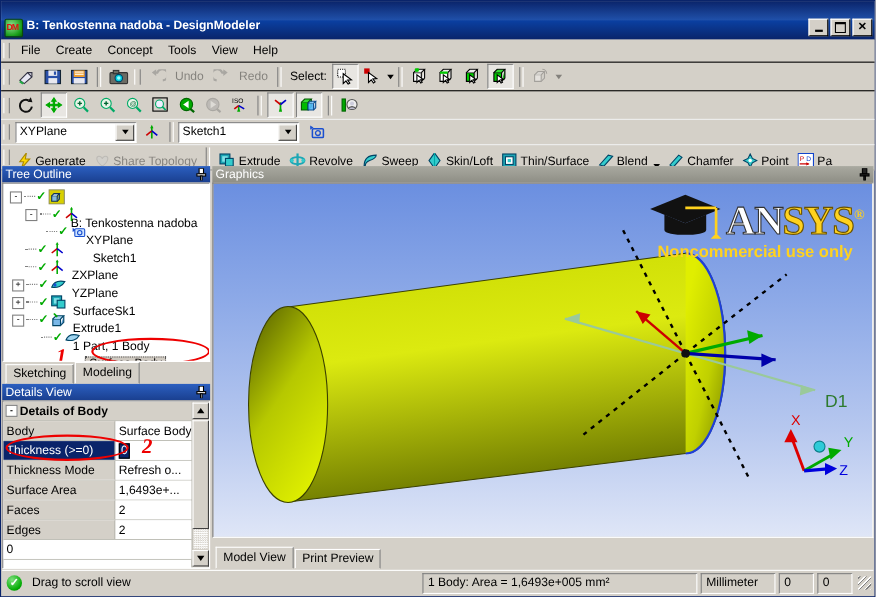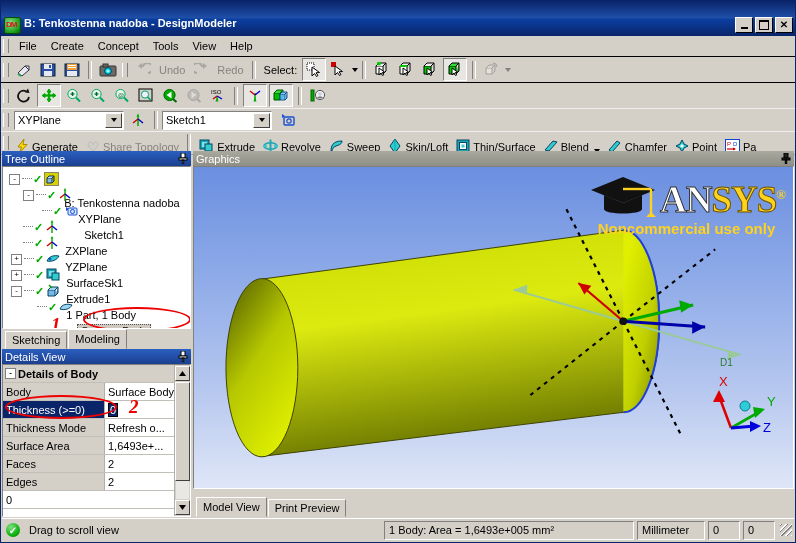--- a/index.html
+++ b/index.html
@@ -815,21 +815,21 @@
             <line x1="430" y1="161" x2="385" y2="121" stroke="#c00" stroke-width="2.2"></line>
             <path d="M385 121 L398 124 L391 133 Z" fill="#c00"></path>
             <line x1="430" y1="161" x2="500" y2="144" stroke="#0a0" stroke-width="3"></line>
             <path d="M500 144 L486 139 L488 152 Z" fill="#0a0"></path>
             <line x1="430" y1="161" x2="512" y2="167" stroke="#00a" stroke-width="3"></line>
             <path d="M512 167 L499 161 L499 174 Z" fill="#00a"></path>
             <circle cx="430" cy="161" r="4" fill="#111"></circle>
           </g>
         </svg>
 
-        <div style="position:absolute;left:526px;top:190px;color:#2d7a2d;font-size:10px;">D1</div>
+        <div style="position:absolute;left:556px;top:190px;color:#2d7a2d;font-size:16px;">D1</div>
 
         <div class="watermark">
           <div class="wm-logo">
             <span>
               <svg width="70" height="48" viewBox="0 0 70 48">
                 <path d="M35 4 L67 17 L35 30 L3 17 Z" fill="#111"></path>
                 <path d="M16 22 L16 36 C16 42 54 42 54 36 L54 22 L35 30 Z" fill="#111"></path>
                 <path d="M35 16 L63 16" stroke="#ffd21e" stroke-width="2.4" fill="none"></path>
                 <path d="M63 16 L63 40" stroke="#ffd21e" stroke-width="2.4" fill="none"></path>
                 <path d="M58 44 L68 44 L63 39 Z" fill="#ffd21e"></path>

